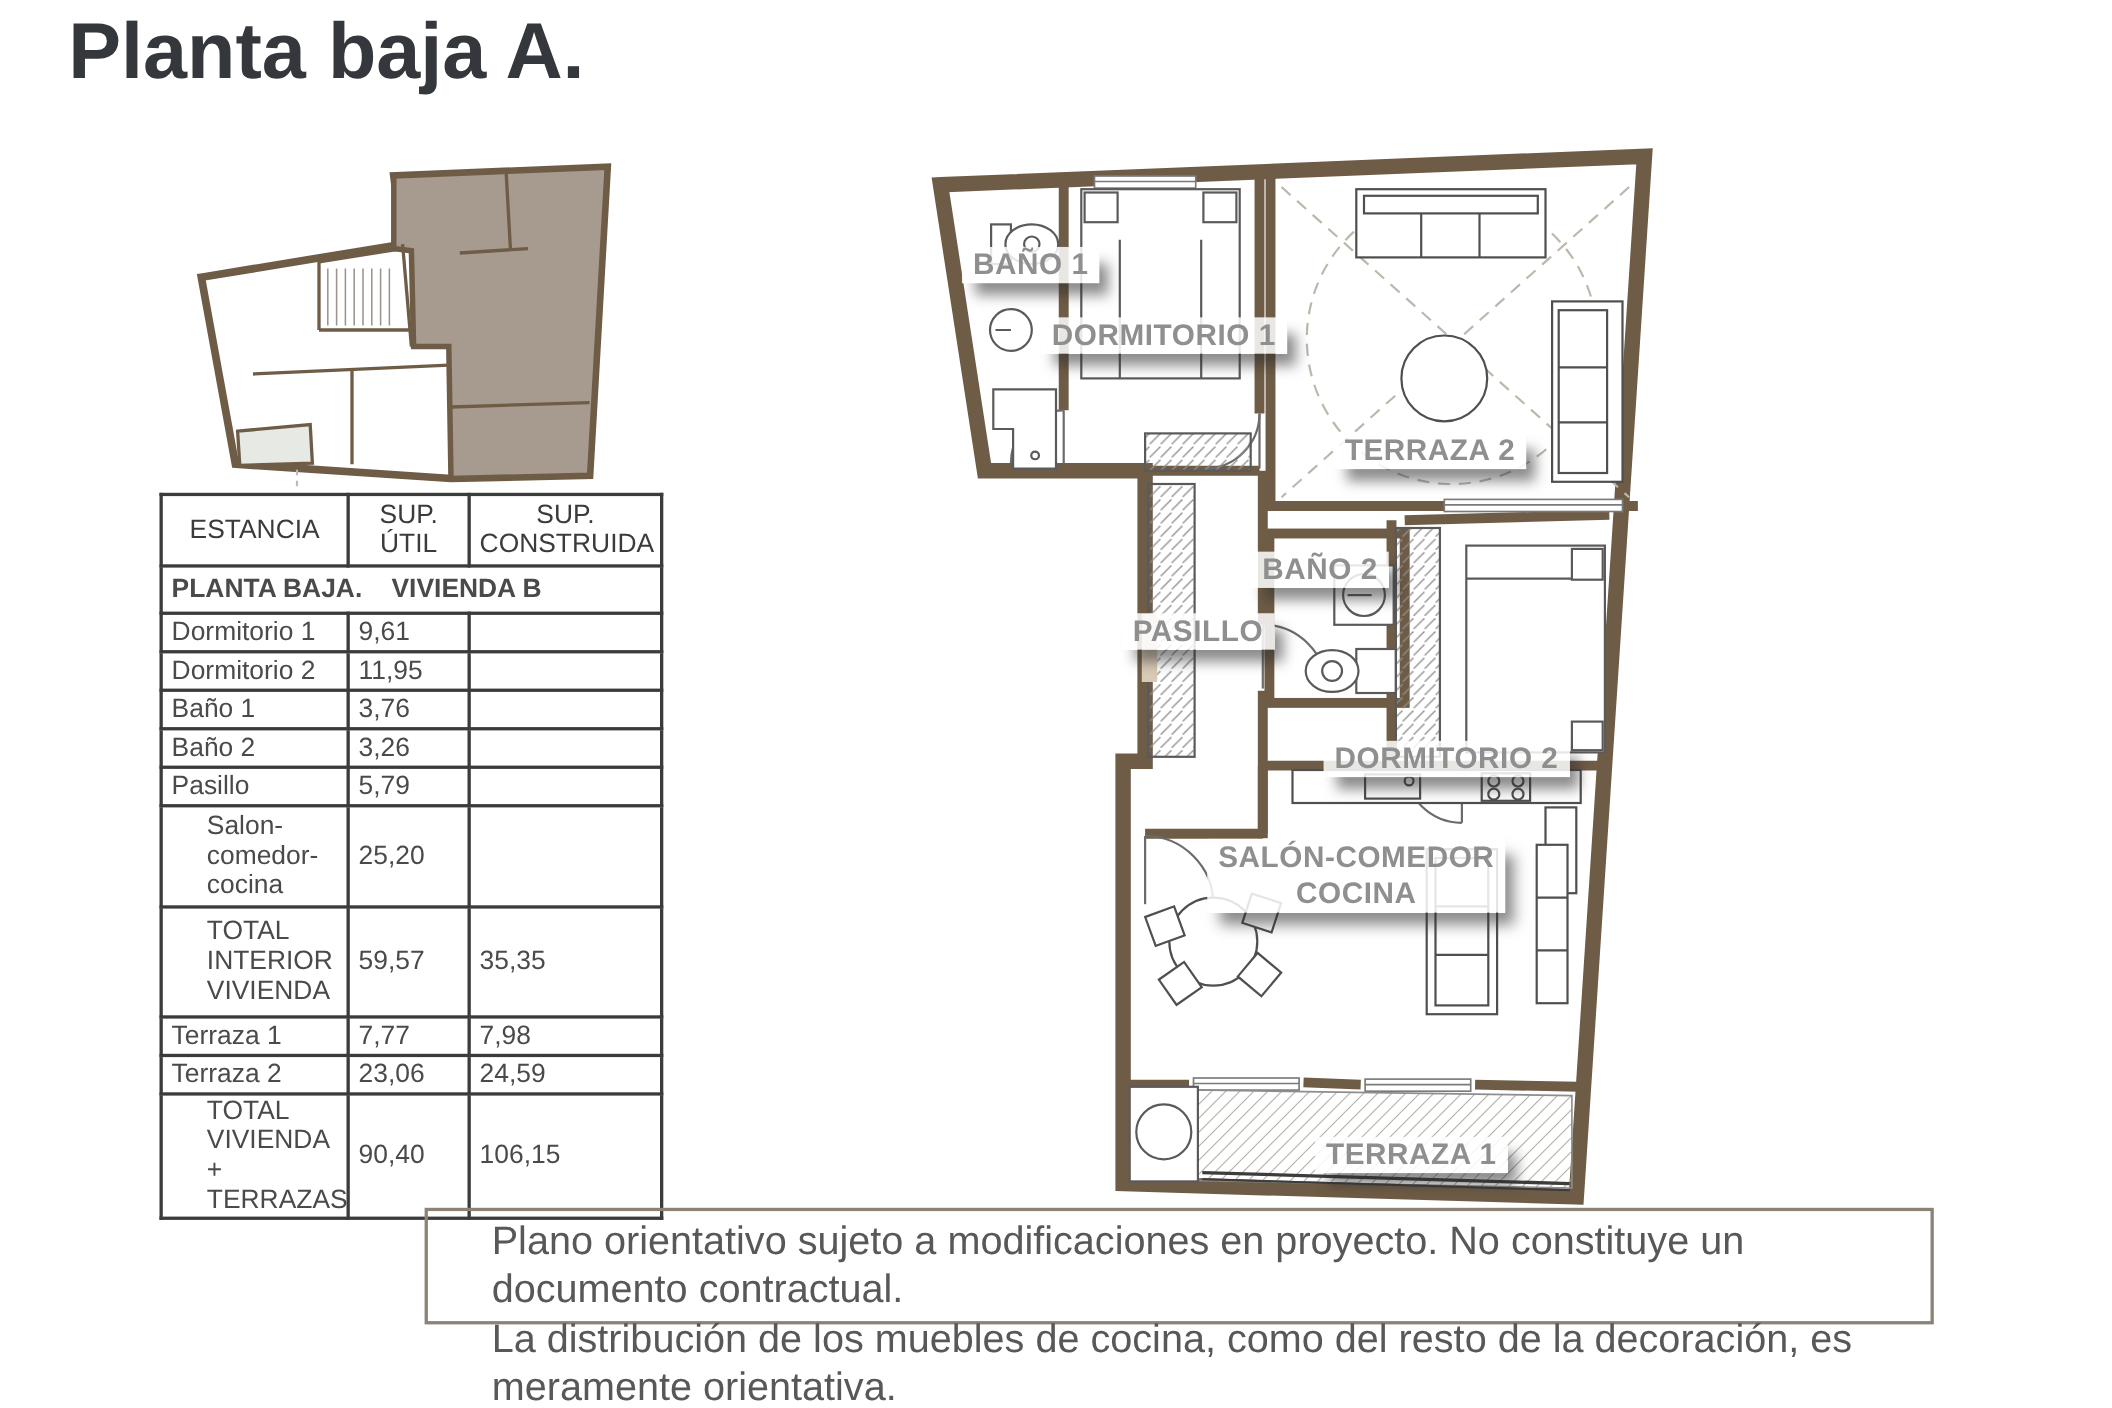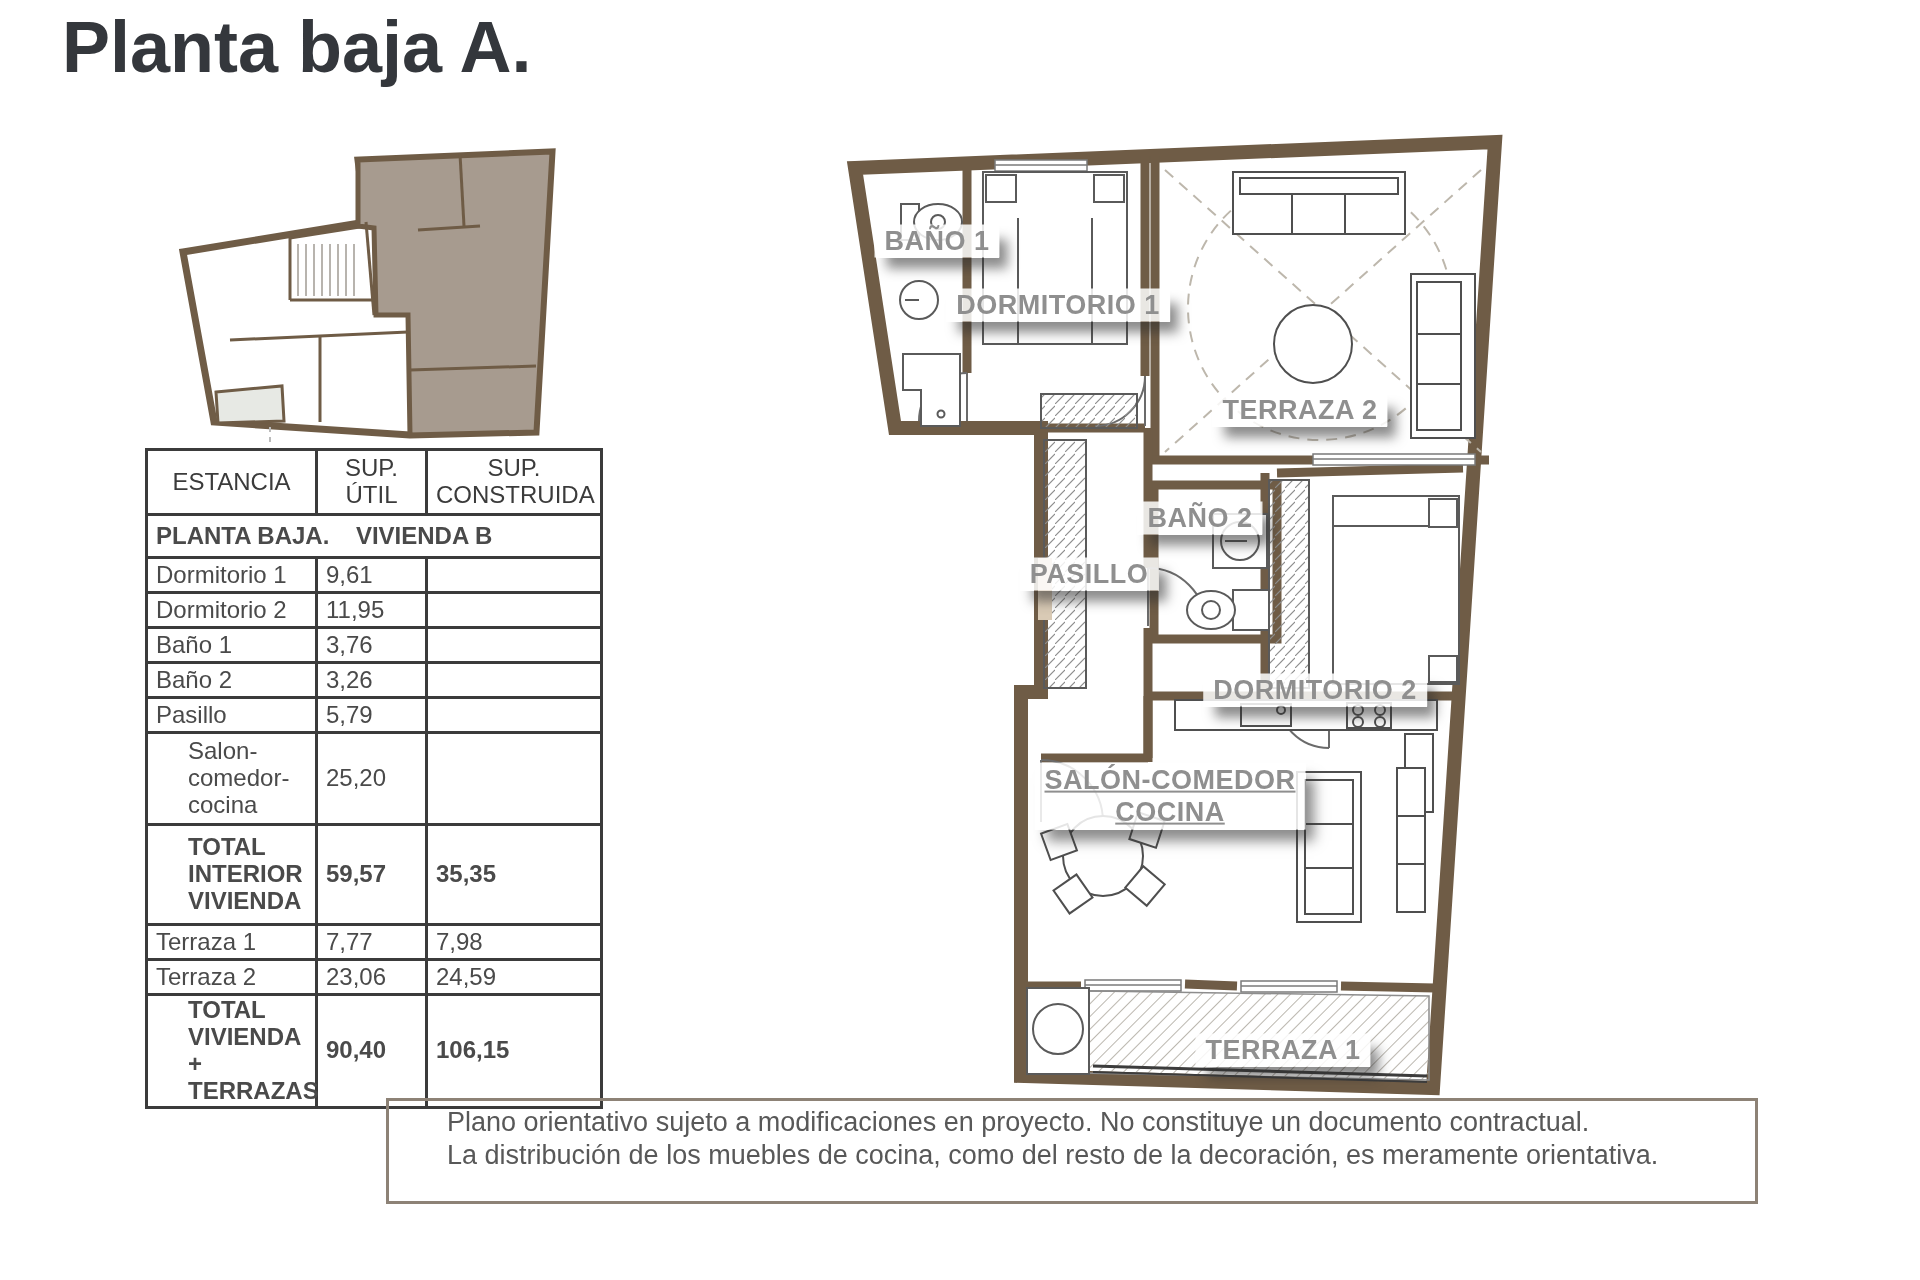--- a/index.html
+++ b/index.html
@@ -13,28 +13,28 @@
   
   table.areas{position:absolute;left:145px;top:448px;width:455px;border-collapse:collapse;
               table-layout:fixed;}
   table.areas td{border:3px solid #3b3b3b;padding:1px 8px;font-size:24px;color:#4a4a4a;
                  line-height:1.12;vertical-align:middle;}
   table.areas col.c1{width:170px;} table.areas col.c2{width:110px;} table.areas col.c3{width:175px;}
   table.areas .hdr td{font-weight:normal;text-align:center;color:#3b3b3b;white-space:pre-line;height:60px;}
   table.areas .band td{font-weight:bold;height:38px;position:relative;}
   table.areas .band .right-part{position:absolute;left:46%;top:50%;transform:translateY(-50%);}
   table.areas td.num{text-align:left;}
-  table.areas tr.bold td{font-weight:bold;}
+  table.areas tr.bold td{font-weight:normal;}
   table.areas td.pre{white-space:pre-line;padding-left:40px;}
   table.areas tr.reg{height:35px;} table.areas tr.tall{height:92px;} table.areas tr.tall2{height:100px;}
 
   
   .disclaimer{position:absolute;left:386px;top:1098px;width:1372px;height:106px;
               border:3px solid #8d8276;box-sizing:border-box;padding:5px 10px 16px 58px;
-              font-size:27px;color:#585858;line-height:1.23;}
+              font-size:36px;color:#585858;line-height:1.23;}
 
   
   .room-label{position:absolute;transform:translate(-50%,-50%);
               font-size:27px;font-weight:bold;color:#8f8f8f;letter-spacing:0.5px;
               background:rgba(255,255,255,0.85);padding:1px 10px;white-space:nowrap;
               box-shadow:10px 13px 12px -2px rgba(45,45,45,0.55);}
   .room-label.two-line{text-align:center;white-space:normal;line-height:1.2;}
 </style>
 </head>
 <body>
@@ -305,21 +305,21 @@
       <line x1="248" y1="944" x2="582" y2="954" stroke="#3c3c3c" stroke-width="2"></line>
     </g>
   </svg>
 
   <div class="room-label" style="left:937px;top:241px;">BAÑO 1</div>
   <div class="room-label" style="left:1058px;top:305px;">DORMITORIO 1</div>
   <div class="room-label" style="left:1300px;top:410px;">TERRAZA 2</div>
   <div class="room-label" style="left:1200px;top:518px;">BAÑO 2</div>
   <div class="room-label" style="left:1089px;top:574px;">PASILLO</div>
   <div class="room-label" style="left:1315px;top:690px;">DORMITORIO 2</div>
-  <div class="room-label two-line" style="left:1170px;top:796px;text-decoration:underline;">
+  <div class="room-label two-line" style="left:1233px;top:796px;">
     <span style="display:block;">SALÓN-COMEDOR</span>
     <span style="display:block;">COCINA</span>
   </div>
   <div class="room-label" style="left:1283px;top:1050px;">TERRAZA 1</div>
 
   <div class="disclaimer">
     <div>Plano orientativo sujeto a modificaciones en proyecto. No constituye un documento contractual.</div>
     <div>La distribución de los muebles de cocina, como del resto de la decoración, es meramente orientativa.</div>
   </div>
 

